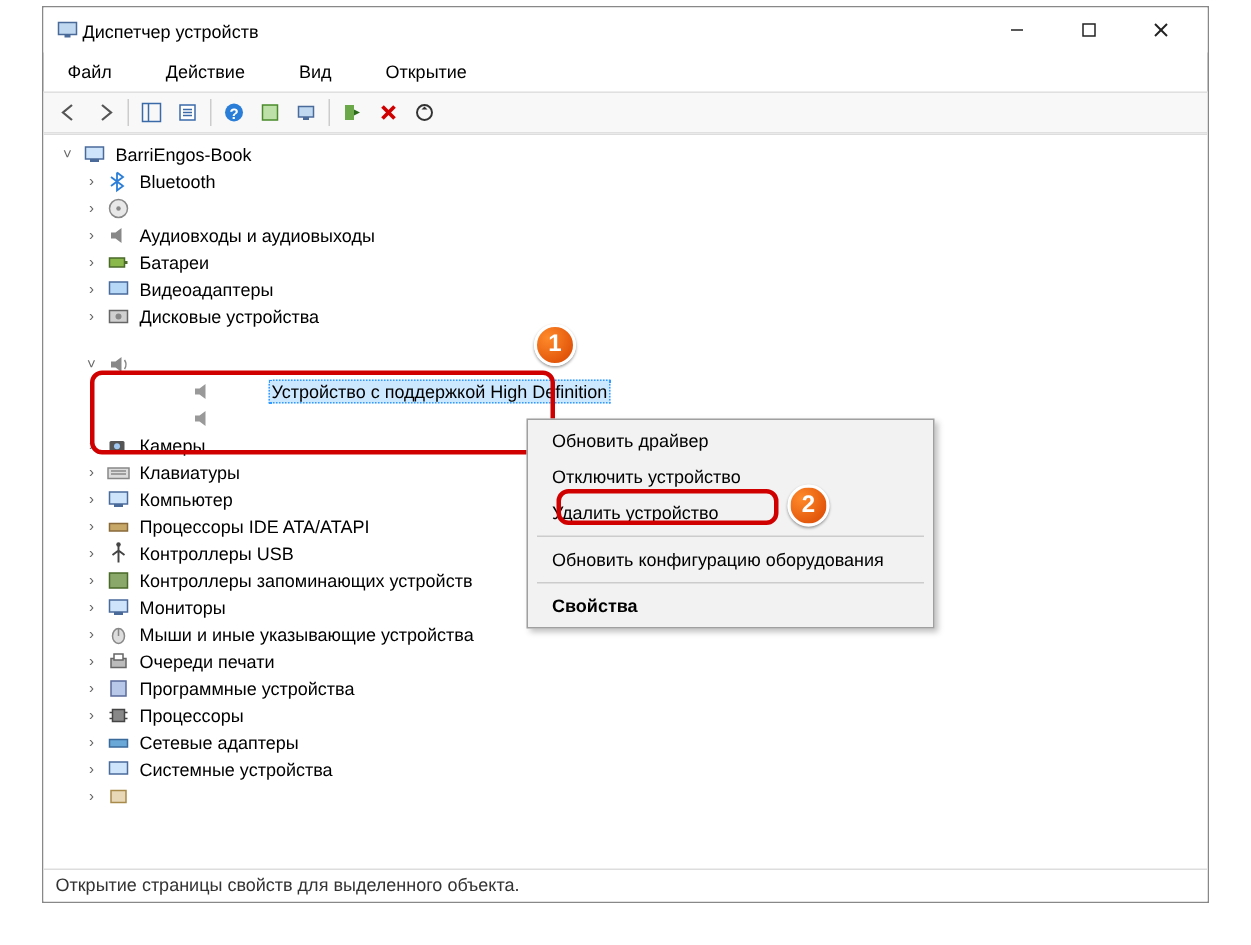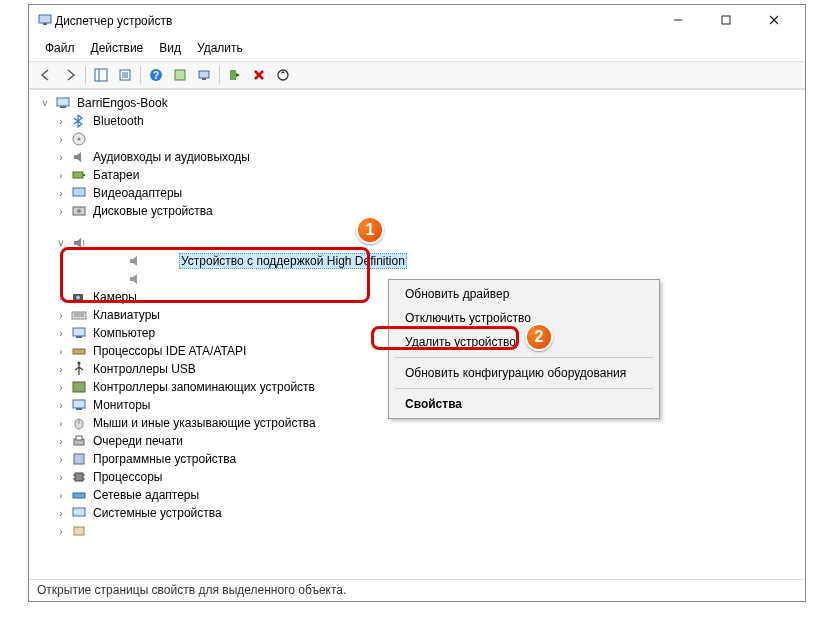--- a/index.html
+++ b/index.html
@@ -41,21 +41,21 @@
     width: 16px; height: 16px;
   }
   .sysbtns { display: flex; gap: 2px; }
   .sysbtn {
     width: 46px; height: 28px;
     display: flex; align-items: center; justify-content: center;
     background: #fff;
   }
   .menubar {
     display: flex;
-    gap: 0;
+    gap: 20px;
     padding: 2px 8px;
     font-size: 12px;
     align-items: center;
   }
   .menubar span { padding: 4px 8px; }
   .toolbar {
     display: flex;
     align-items: center;
     gap: 2px;
     padding: 2px 6px;
@@ -189,21 +189,21 @@
             <line x1="9" y1="1" x2="1" y2="9" stroke="#222" stroke-width="1.3"></line>
           </svg>
         </div>
     </div>
   </div>
 
   <div class="menubar">
     <span>Файл</span>
     <span>Действие</span>
     <span>Вид</span>
-    <span>Удалить</span>
+    <span>Открытие</span>
   </div>
 
   <div class="toolbar">
     <div class="tbtn">
         <svg width="14" height="14">
           <path d="M9 2 L3 7 L9 12" fill="none" stroke="#555" stroke-width="1.5"></path>
         </svg>
       </div>
     <div class="tbtn">
         <svg width="14" height="14">
@@ -503,21 +503,21 @@
         </div>
 
     </div>
     <div class="statusbar">Открытие страницы свойств для выделенного объекта.</div>
   </div>
 </div>
 
 <div class="callout" style="left:60px; top:247px; width:310px; height:56px;"></div>
 <div class="badge" style="left:356px; top:216px;">1</div>
 
-<div class="ctxmenu" style="left:388px; top:279px; width:272px;">
+<div class="ctxmenu" style="left:351px; top:279px; width:272px;">
   <div class="ctxitem">Обновить драйвер</div>
   <div class="ctxitem">Отключить устройство</div>
   <div class="ctxitem">Удалить устройство</div>
   <div class="ctxsep"></div>
   <div class="ctxitem">Обновить конфигурацию оборудования</div>
   <div class="ctxsep"></div>
   <div class="ctxitem" style="font-weight:bold;">Свойства</div>
 </div>
 
 <div class="callout" style="left:371px; top:326px; width:148px; height:24px;"></div>

